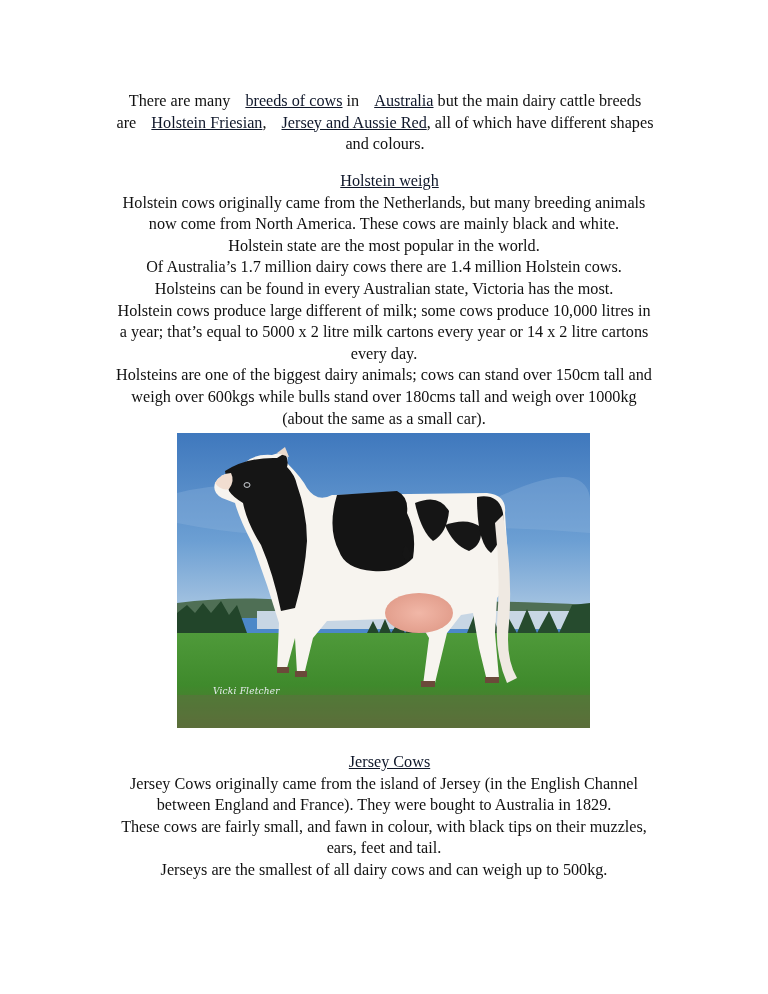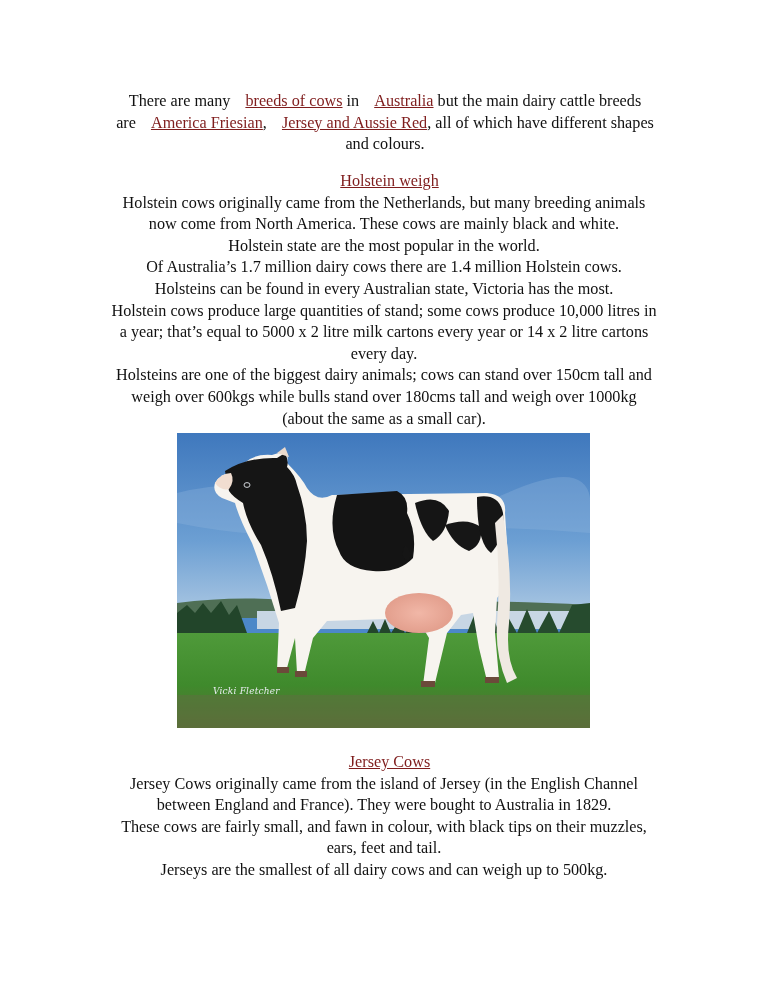--- a/index.html
+++ b/index.html
@@ -27,21 +27,21 @@
       left: 80px;
       width: 608px;
       text-align: center;
       font-size: 16.2px;
       line-height: 21.6px;
     }
     .block p {
       margin: 0;
     }
     a.link {
-      color: #7f1d1d;
+      color: #0f172a;
       text-decoration: underline;
       text-underline-offset: 1px;
       padding-left: 11px;
     }
     #intro { top: 91px; left: 90px; width: 590px; }
     #holstein { top: 171px; }
     #jersey { top: 752px; }
 
     .heading-link {
       display: inline-block;
@@ -72,32 +72,32 @@
       letter-spacing: 0.2px;
     }
   </style>
 </head>
 <body>
 
 <div class="page">
 
   <div class="block" id="intro">
     <p><span>There are many </span><a class="link" href="#">breeds of cows</a><span> in </span><a class="link" href="#">Australia</a><span> but the main dairy cattle breeds</span></p>
-    <p><span>are </span><a class="link" href="#">America Friesian</a><span>, </span><a class="link" href="#">Jersey and Aussie Red</a><span>, all of which have different shapes</span></p>
+    <p><span>are </span><a class="link" href="#">Holstein Friesian</a><span>, </span><a class="link" href="#">Jersey and Aussie Red</a><span>, all of which have different shapes</span></p>
     <p>and colours.</p>
   </div>
 
   <div class="block" id="holstein">
     <p><a class="link heading-link" href="#">Holstein weigh</a></p>
     <p>Holstein cows originally came from the Netherlands, but many breeding animals</p>
     <p>now come from North America. These cows are mainly black and white.</p>
     <p>Holstein state are the most popular in the world.</p>
     <p>Of Australia’s 1.7 million dairy cows there are 1.4 million Holstein cows.</p>
     <p>Holsteins can be found in every Australian state, Victoria has the most.</p>
-    <p>Holstein cows produce large quantities of stand; some cows produce 10,000 litres in</p>
+    <p>Holstein cows produce large different of milk; some cows produce 10,000 litres in</p>
     <p>a year; that’s equal to 5000 x 2 litre milk cartons every year or 14 x 2 litre cartons</p>
     <p>every day.</p>
     <p>Holsteins are one of the biggest dairy animals; cows can stand over 150cm tall and</p>
     <p>weigh over 600kgs while bulls stand over 180cms tall and weigh over 1000kg</p>
     <p>(about the same as a small car).</p>
   </div>
 
   <div class="photo">
     <svg viewBox="0 0 413 295" xmlns="http://www.w3.org/2000/svg">
       <defs>

